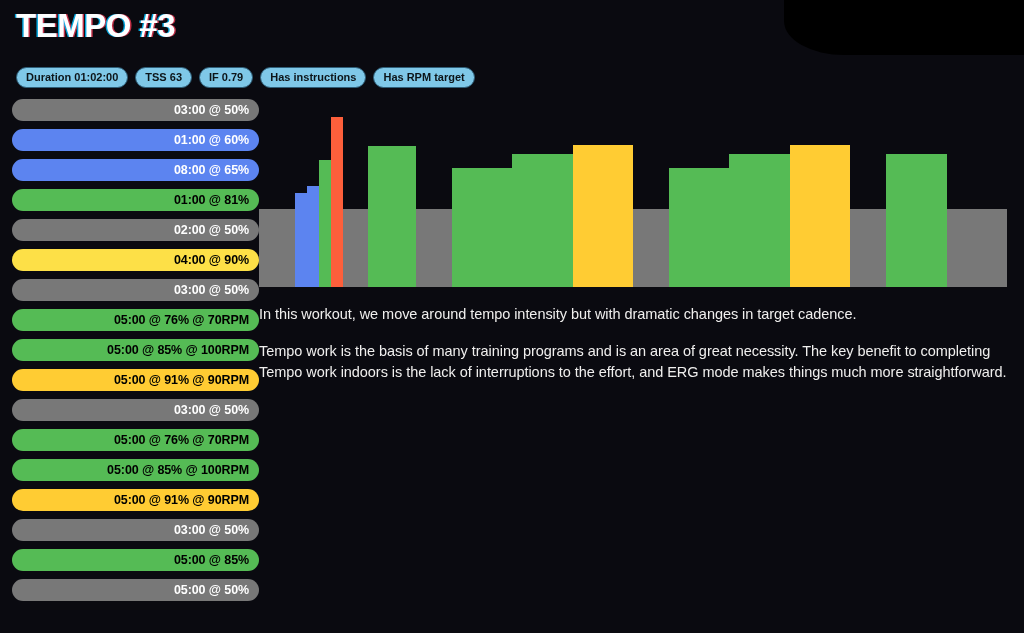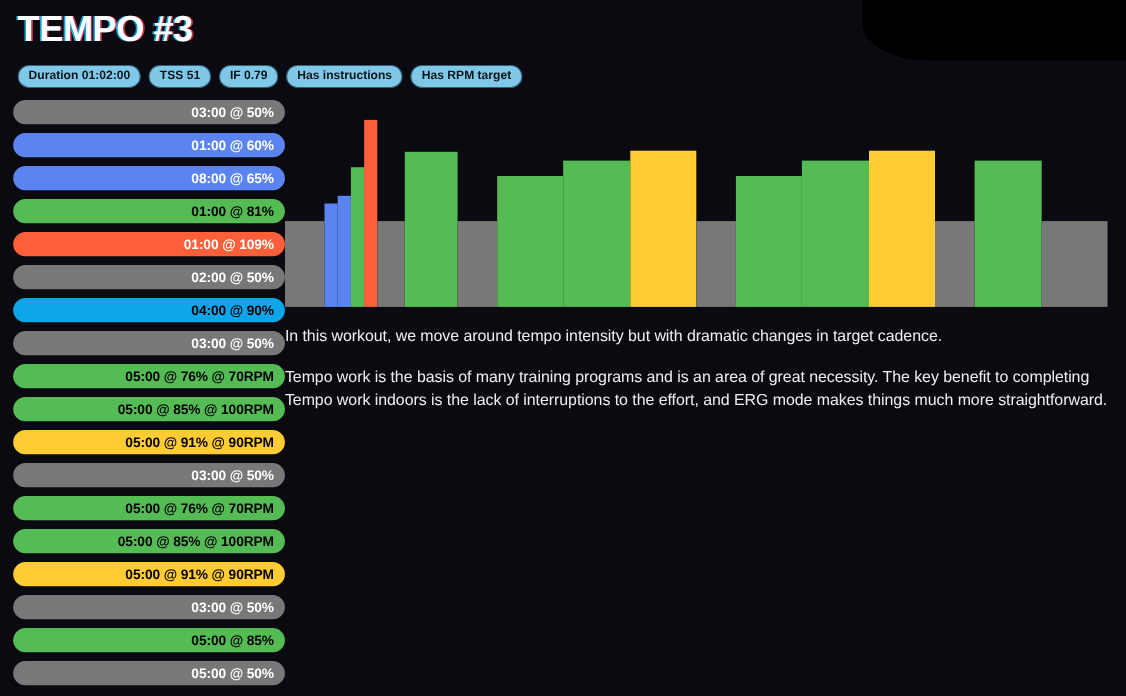--- a/index.html
+++ b/index.html
@@ -68,20 +68,21 @@
   .badge {
     background: #7fc8e8;
     border: 1.5px solid #2f5f79;
     color: #0c1418;
     font-size: 11px;
     font-weight: bold;
     padding: 3px 9px 4px 9px;
     border-radius: 999px;
     line-height: 1.1;
     white-space: nowrap;
+    margin-top: 8px;
   }
 
   
   #body-split {
     display: flex;
     margin-top: 11px;
   }
 
   
   #interval-list {
@@ -142,37 +143,36 @@
 
 <div id="corner-blob"></div>
 <div id="corner-blob-2"></div>
 
 <div id="page">
 
   <div id="header">
     <div id="page-title">TEMPO #3</div>
     <div id="badge-row">
         <span class="badge">Duration 01:02:00</span>
-        <span class="badge">TSS 51</span>
+        <span class="badge">TSS 63</span>
         <span class="badge">IF 0.79</span>
         <span class="badge">Has instructions</span>
         <span class="badge">Has RPM target</span>
       </div>
   </div>
 
   <div id="body-split">
 
     <div id="interval-list">
         <div class="interval-row light-text" style="background: rgb(120, 120, 120);">03:00 @ 50%</div>
         <div class="interval-row light-text" style="background: rgb(92, 132, 240);">01:00 @ 60%</div>
         <div class="interval-row light-text" style="background: rgb(92, 132, 240);">08:00 @ 65%</div>
         <div class="interval-row dark-text" style="background: rgb(85, 187, 85);">01:00 @ 81%</div>
-        <div class="interval-row light-text" style="background: rgb(253, 95, 59);">01:00 @ 109%</div>
         <div class="interval-row light-text" style="background: rgb(120, 120, 120);">02:00 @ 50%</div>
-        <div class="interval-row dark-text" style="background: #0ea5e9;">04:00 @ 90%</div>
+        <div class="interval-row dark-text" style="background: #fde047;">04:00 @ 90%</div>
         <div class="interval-row light-text" style="background: rgb(120, 120, 120);">03:00 @ 50%</div>
         <div class="interval-row dark-text" style="background: rgb(85, 187, 85);">05:00 @ 76% @ 70RPM</div>
         <div class="interval-row dark-text" style="background: rgb(85, 187, 85);">05:00 @ 85% @ 100RPM</div>
         <div class="interval-row dark-text" style="background: rgb(255, 204, 51);">05:00 @ 91% @ 90RPM</div>
         <div class="interval-row light-text" style="background: rgb(120, 120, 120);">03:00 @ 50%</div>
         <div class="interval-row dark-text" style="background: rgb(85, 187, 85);">05:00 @ 76% @ 70RPM</div>
         <div class="interval-row dark-text" style="background: rgb(85, 187, 85);">05:00 @ 85% @ 100RPM</div>
         <div class="interval-row dark-text" style="background: rgb(255, 204, 51);">05:00 @ 91% @ 90RPM</div>
         <div class="interval-row light-text" style="background: rgb(120, 120, 120);">03:00 @ 50%</div>
         <div class="interval-row dark-text" style="background: rgb(85, 187, 85);">05:00 @ 85%</div>

